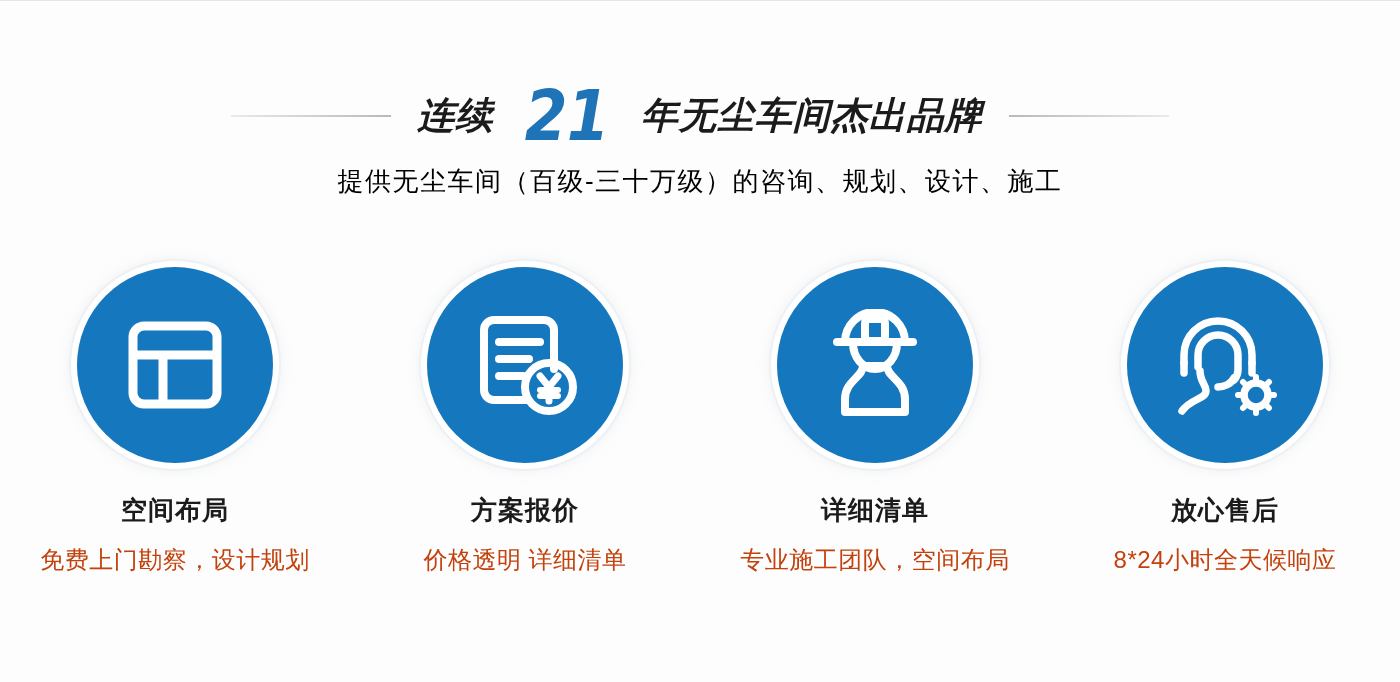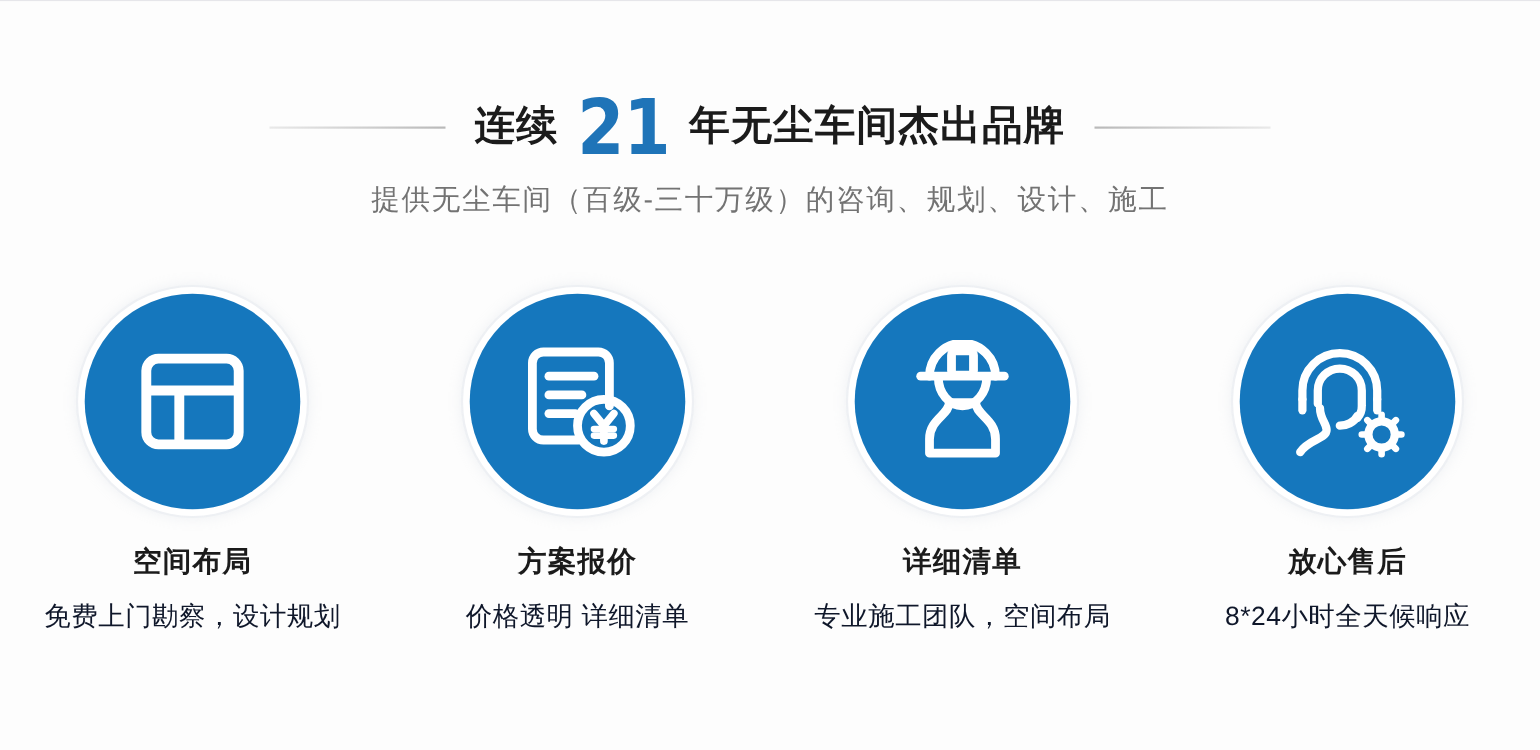--- a/index.html
+++ b/index.html
@@ -23,22 +23,23 @@
     top:88px; left:0; width:1400px;
     display:flex; align-items:center; justify-content:center;
     gap:26px;
   }
   .rule {
     height:2px; width:160px;
     background:linear-gradient(to right,#e9e9e9,#b9b9b9);
   }
   .rule.right { background:linear-gradient(to left,#e9e9e9,#b9b9b9); }
   .headline-text {
-    display:flex; align-items:flex-start; gap:12px;
+    display:flex; align-items:center; gap:26px;
     white-space:nowrap;
+    font-style:italic;
   }
   .hl-pre, .hl-post {
     font-size:37px;
     font-weight:bold;
     color:#1b1b1b;
     letter-spacing:1px;
   }
   .hl-num {
     font-size:70px;
     font-weight:bold;
@@ -48,21 +49,21 @@
     transform:scaleX(0.88);
     transform-origin:center bottom;
     font-family:"DejaVu Sans", sans-serif;
   }
 
   .subtitle {
     position:absolute;
     top:163px; left:0; width:1400px;
     text-align:center;
     font-size:26px;
-    color:#737373;
+    color:#000000;
     letter-spacing:1.5px;
   }
 
   
   .features {
     position:absolute;
     top:258px; left:0; width:1400px;
     display:flex;
   }
   .feature {
@@ -87,21 +88,21 @@
   .f-title {
     margin-top:22px;
     font-size:26px;
     font-weight:bold;
     color:#1b1b1b;
     letter-spacing:1px;
   }
   .f-desc {
     margin-top:16px;
     font-size:24px;
-    color:#0f172a;
+    color:#c2410c;
     letter-spacing:0.5px;
     white-space:nowrap;
   }
 </style>
 </head>
 <body>
 
 <div class="page">
 
   <div class="headline">

